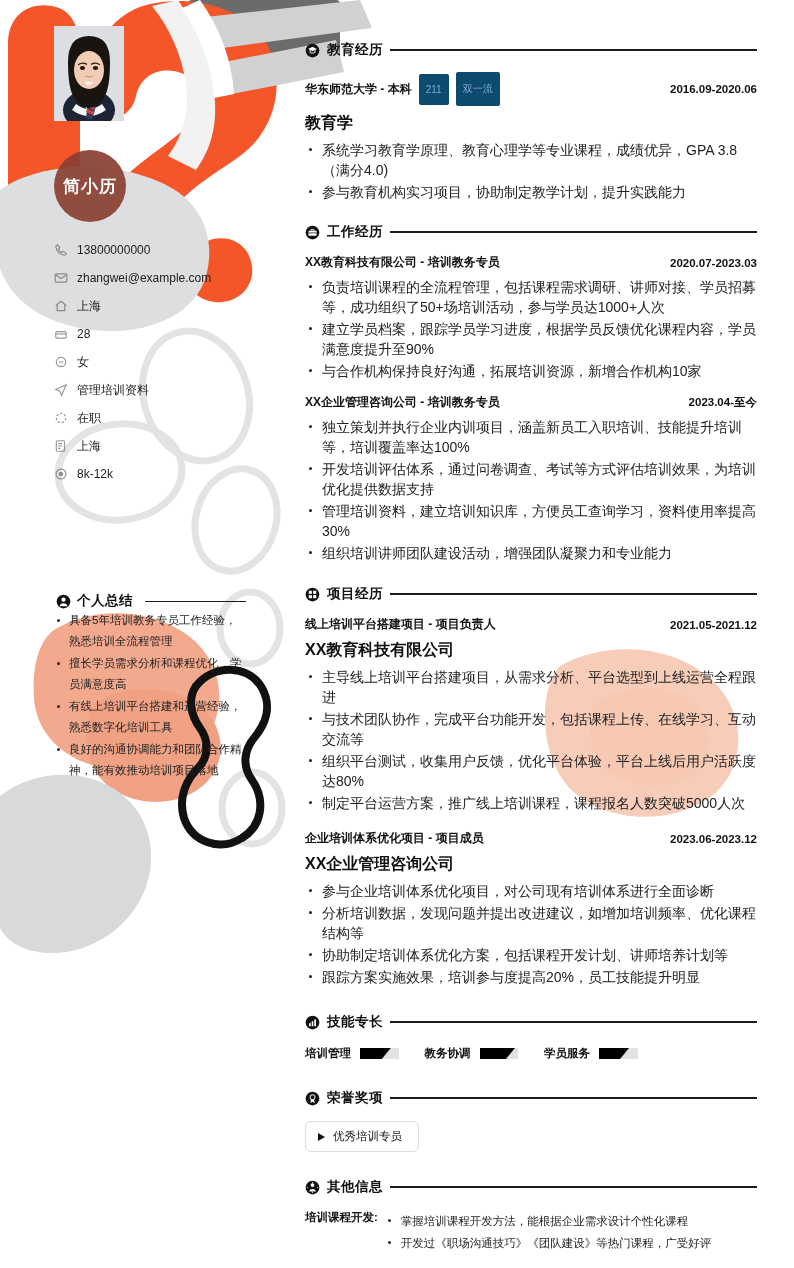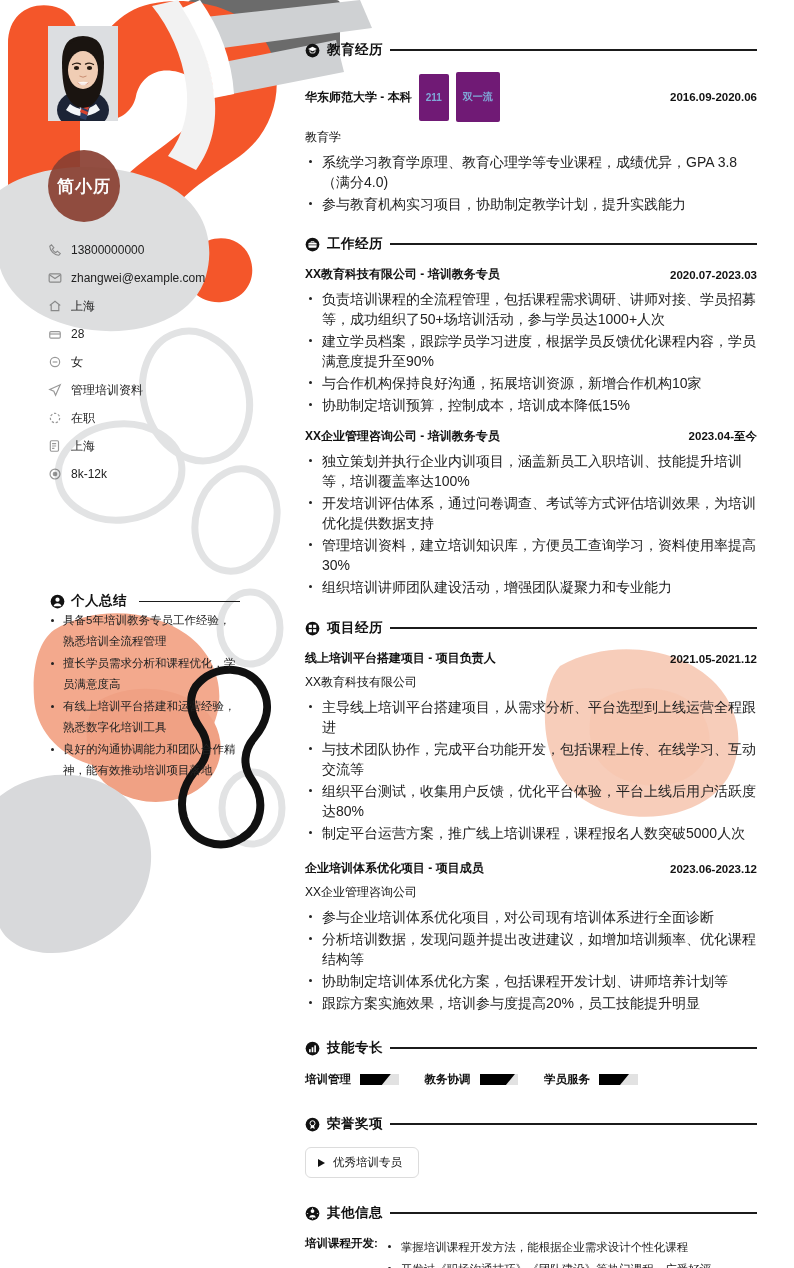--- a/index.html
+++ b/index.html
@@ -6,21 +6,21 @@
   html,body { width:794px; height:1268px; }
   body {
     font-family:"Liberation Sans","DejaVu Sans",sans-serif;
     background:#ffffff; position:relative; overflow:hidden;
     color:#1b1b1b; font-size:12px;
   }
   #deco-layer { position:absolute; inset:0; overflow:hidden; }
 
   
   .left-col {
-    position:absolute; left:4px; top:0; width:300px; height:1268px;
+    position:absolute; left:10px; top:0; width:300px; height:1268px;
     padding:0; z-index:5;
   }
   .photo-wrap {
     position:absolute; left:44px; top:26px; width:70px; height:95px;
     background:#d7d9dc; overflow:hidden; z-index:6;
   }
   .photo-wrap svg { display:block; }
   .name-badge {
     position:absolute; left:44px; top:150px; width:72px; height:72px;
     border-radius:50%; background:#8a4032; opacity:.92;
@@ -63,24 +63,24 @@
   .sec-ic { width:15px; height:15px; flex:none; }
   .sec-ic svg { display:block; }
   .sec-title { font-size:13.5px; font-weight:700; color:#111; white-space:nowrap; letter-spacing:.5px; }
   .sec-line { flex:1; height:1.4px; background:#1b1b1b; }
 
   .entry { margin-top:13px; }
   .entry-top { display:flex; align-items:center; justify-content:space-between; gap:10px; }
   .entry-title { font-size:12px; font-weight:700; color:#111; display:flex; align-items:center; gap:7px; }
   .entry-date { font-size:11.5px; font-weight:700; color:#111; white-space:nowrap; }
   .tag {
-    display:inline-block; font-size:10px; font-weight:700;
-    background:#701a75; color:#7fa9d8; padding:18px 7px; border-radius:2px;
-  }
-  .entry-sub { font-size:12px; font-weight:400; color:#111; margin-top:7px; }
+    display:inline-block; font-size:10px; font-weight:400;
+    background:#0c4a6e; color:#7fa9d8; padding:10px 7px; border-radius:2px;
+  }
+  .entry-sub { font-size:16px; font-weight:700; color:#111; margin-top:7px; }
   ul.bullets { margin-top:6px; }
   ul.bullets li {
     list-style:none; position:relative; padding-left:17px;
     font-size:14px; line-height:20px; color:#222; margin-bottom:2px;
   }
   ul.bullets li::before {
     content:""; position:absolute; left:4px; top:8px;
     width:3.2px; height:3.2px; background:#222; border-radius:50%;
   }
 
@@ -348,21 +348,20 @@
 
     <div class="entry">
       <div class="entry-top">
         <span class="entry-title">XX教育科技有限公司 - 培训教务专员</span>
         <span class="entry-date">2020.07-2023.03</span>
       </div>
       <ul class="bullets">
         <li>负责培训课程的全流程管理，包括课程需求调研、讲师对接、学员招募等，成功组织了50+场培训活动，参与学员达1000+人次</li>
         <li>建立学员档案，跟踪学员学习进度，根据学员反馈优化课程内容，学员满意度提升至90%</li>
         <li>与合作机构保持良好沟通，拓展培训资源，新增合作机构10家</li>
-        <li>协助制定培训预算，控制成本，培训成本降低15%</li>
       </ul>
     </div>
 
     <div class="entry">
       <div class="entry-top">
         <span class="entry-title">XX企业管理咨询公司 - 培训教务专员</span>
         <span class="entry-date">2023.04-至今</span>
       </div>
       <ul class="bullets">
         <li>独立策划并执行企业内训项目，涵盖新员工入职培训、技能提升培训等，培训覆盖率达100%</li>

